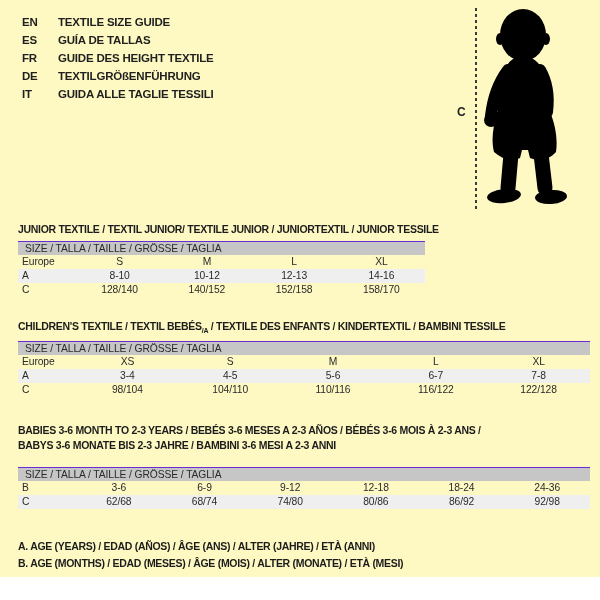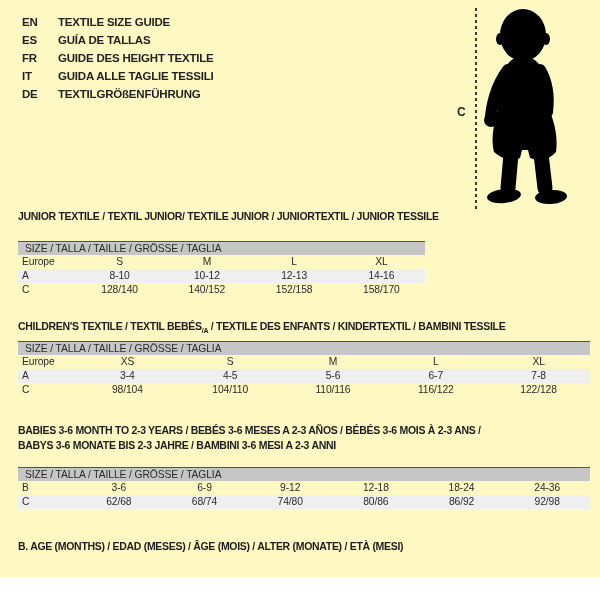--- a/index.html
+++ b/index.html
@@ -17,21 +17,21 @@
   
   .measure-line { position:absolute; left:475px; top:8px; width:2px; height:202px;
     background:repeating-linear-gradient(to bottom,#3a3a3a 0 3px, transparent 3px 6px); }
   .measure-label { position:absolute; left:457px; top:105px;
     font-weight:bold; font-size:12px; }
   .baby-svg { position:absolute; left:483px; top:6px; }
 
   
   .sec-heading { position:absolute; left:18px; font-weight:bold; font-size:10.5px;
     letter-spacing:-0.3px; white-space:nowrap; color:#1c1c1c; }
-  #h-junior   { top:210px; }
+  #h-junior   { top:223px; }
   #h-children { top:320px; }
   #h-babies   { top:423px; line-height:15px; }
   .subsc { font-size:7px; vertical-align:sub; }
 
   
   .size-table { position:absolute; left:18px; font-size:10.3px;
     letter-spacing:-0.1px; color:#2a2a2a; }
   #t-junior   { top:241px; width:407px; }
   #t-children { top:341px; width:572px; }
   #t-babies   { top:467px; width:572px; }
@@ -59,26 +59,26 @@
     </div>
     <div class="lang-row">
       <span class="lang-code">ES</span>
       <span>GUÍA DE TALLAS</span>
     </div>
     <div class="lang-row">
       <span class="lang-code">FR</span>
       <span>GUIDE DES HEIGHT TEXTILE</span>
     </div>
     <div class="lang-row">
+      <span class="lang-code">DE</span>
+      <span>TEXTILGRÖßENFÜHRUNG</span>
+    </div>
+    <div class="lang-row">
       <span class="lang-code">IT</span>
       <span>GUIDA ALLE TAGLIE TESSILI</span>
-    </div>
-    <div class="lang-row">
-      <span class="lang-code">DE</span>
-      <span>TEXTILGRÖßENFÜHRUNG</span>
     </div>
   </div>
 
   <div class="measure-label">C</div>
   <div class="measure-line"></div>
   <svg class="baby-svg" width="95" height="202" viewBox="0 0 95 202">
     <g fill="#000000">
       <ellipse cx="40" cy="29" rx="23" ry="26"></ellipse>
       <ellipse cx="17" cy="33" rx="4" ry="6"></ellipse>
       <ellipse cx="63" cy="33" rx="4" ry="6"></ellipse>
@@ -169,16 +169,17 @@
       <span class="tcell">62/68</span>
       <span class="tcell">68/74</span>
       <span class="tcell">74/80</span>
       <span class="tcell">80/86</span>
       <span class="tcell">86/92</span>
       <span class="tcell">92/98</span>
     </div>
   </div>
 
   <div class="notes">
+    <div>A. AGE (YEARS) / EDAD (AÑOS) / ÂGE (ANS) / ALTER (JAHRE) / ETÀ (ANNI)</div>
     <div>B. AGE (MONTHS) / EDAD (MESES) / ÂGE (MOIS) / ALTER (MONATE) / ETÀ (MESI)</div>
   </div>
 
 </div>
 
 </body></html>

